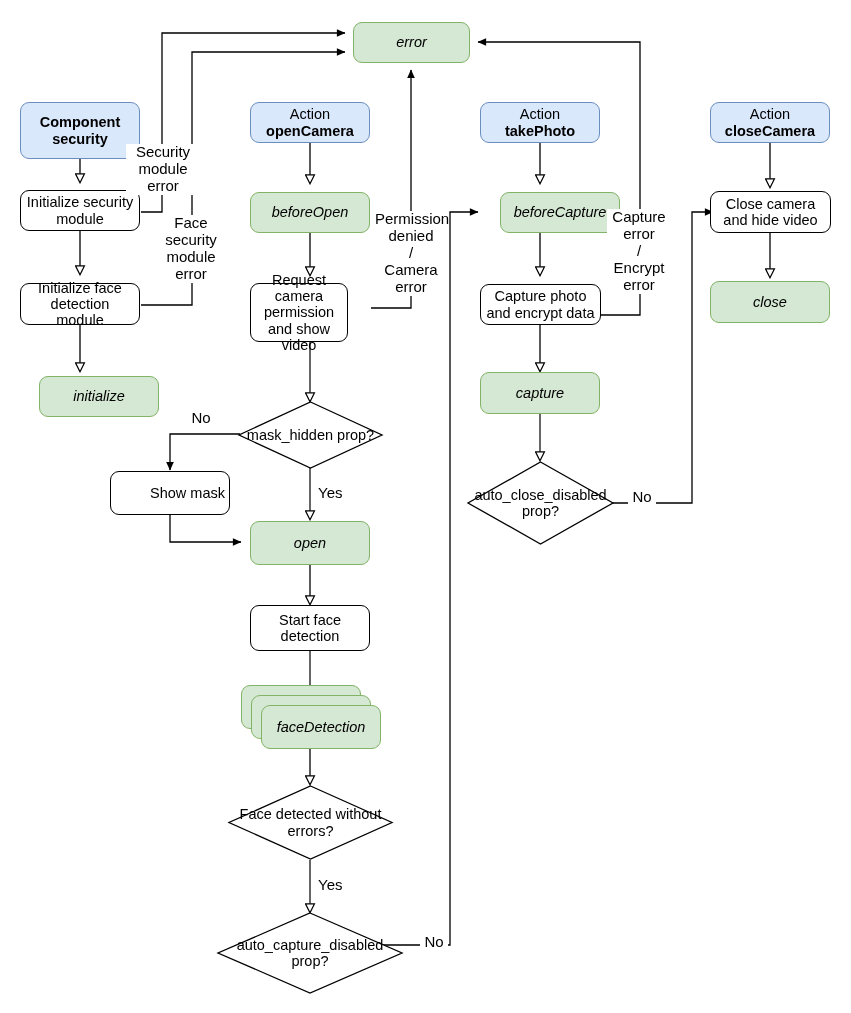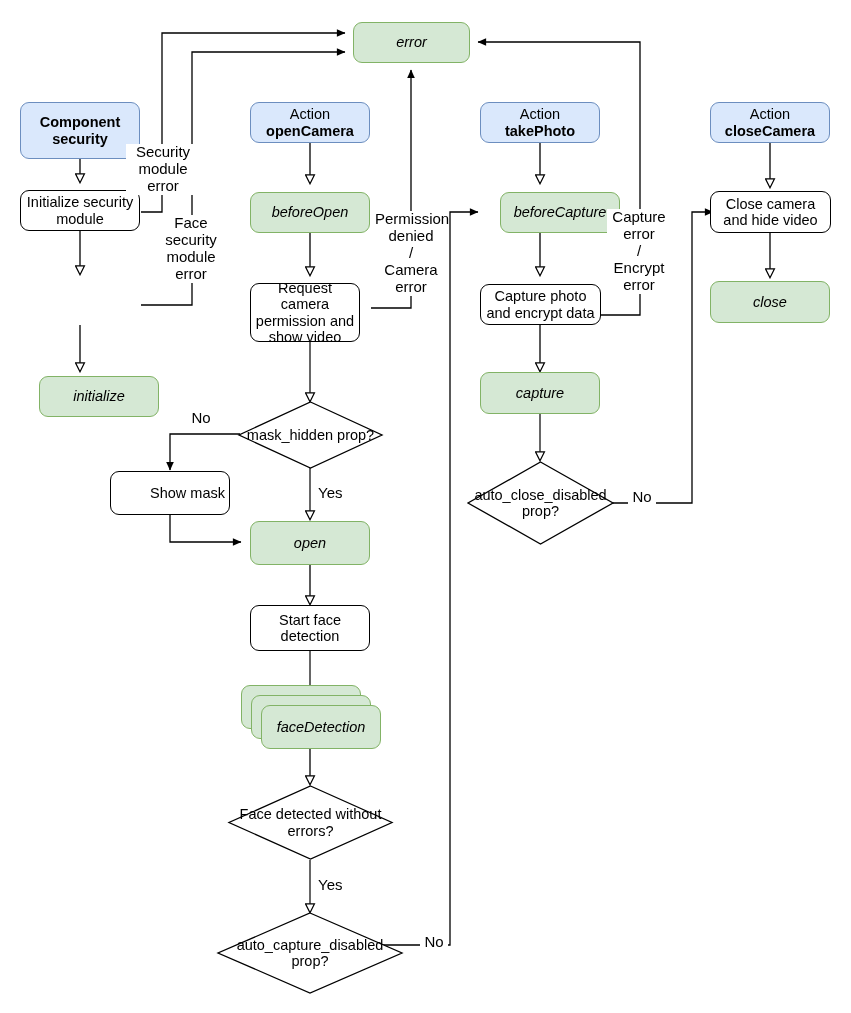--- a/index.html
+++ b/index.html
@@ -176,37 +176,40 @@
     <span class="inner">
       <span class="strong">Component</span><br>
       <span class="strong">security</span>
     </span>
   </div>
 
   <div class="node process" style="left:20px; top:190px; width:120px; height:41px;">
     <span class="inner">Initialize security module</span>
   </div>
 
+  <div class="node process" style="left:20px; top:283px; width:120px; height:42px;">
+    <span class="inner">Initialize face detection module</span>
+  </div>
 
   <div class="node event" style="left:20px; top:376px; width:120px; height:41px;margin-left:19px;">
     <span class="inner">initialize</span>
   </div>
 
   <div class="node action" style="left:250px; top:102px; width:120px; height:41px;">
     <span class="inner">
       <span>Action</span><br>
       <span class="strong">openCamera</span>
     </span>
   </div>
 
   <div class="node event" style="left:250px; top:192px; width:120px; height:41px;">
     <span class="inner">beforeOpen</span>
   </div>
 
-  <div class="node process" style="left:250px; top:283px; width:110px; height:59px;">
+  <div class="node process" style="left:250px; top:283px; width:98px; height:59px;">
     <span class="inner">Request camera permission and show video</span>
   </div>
 
   <div class="diamond-wrap" style="left:238px; top:401px; width:145px; height:68px;">
     <svg width="145" height="68" viewBox="0 0 145 68" xmlns="http://www.w3.org/2000/svg">
       <polygon points="72.5,1 144,34 72.5,67 1,34" fill="#ffffff" stroke="#000000" stroke-width="1.3"></polygon>
     </svg>
     <div class="diamond-label">mask_hidden prop?</div>
   </div>
 

